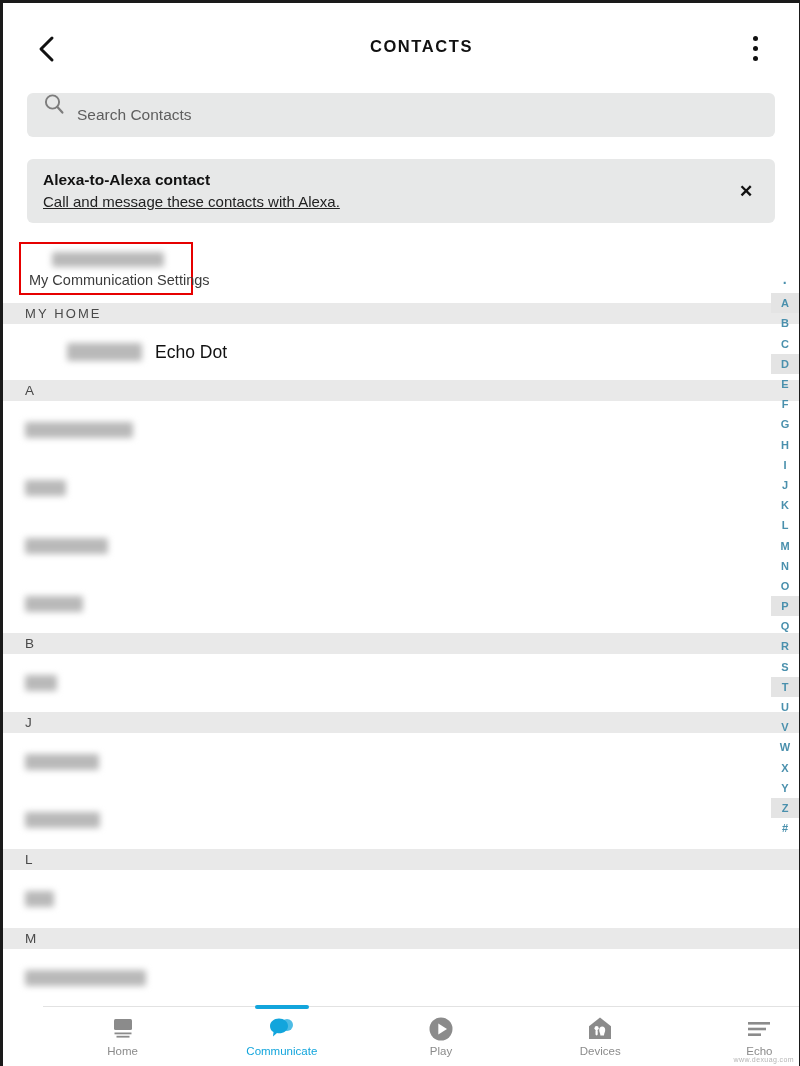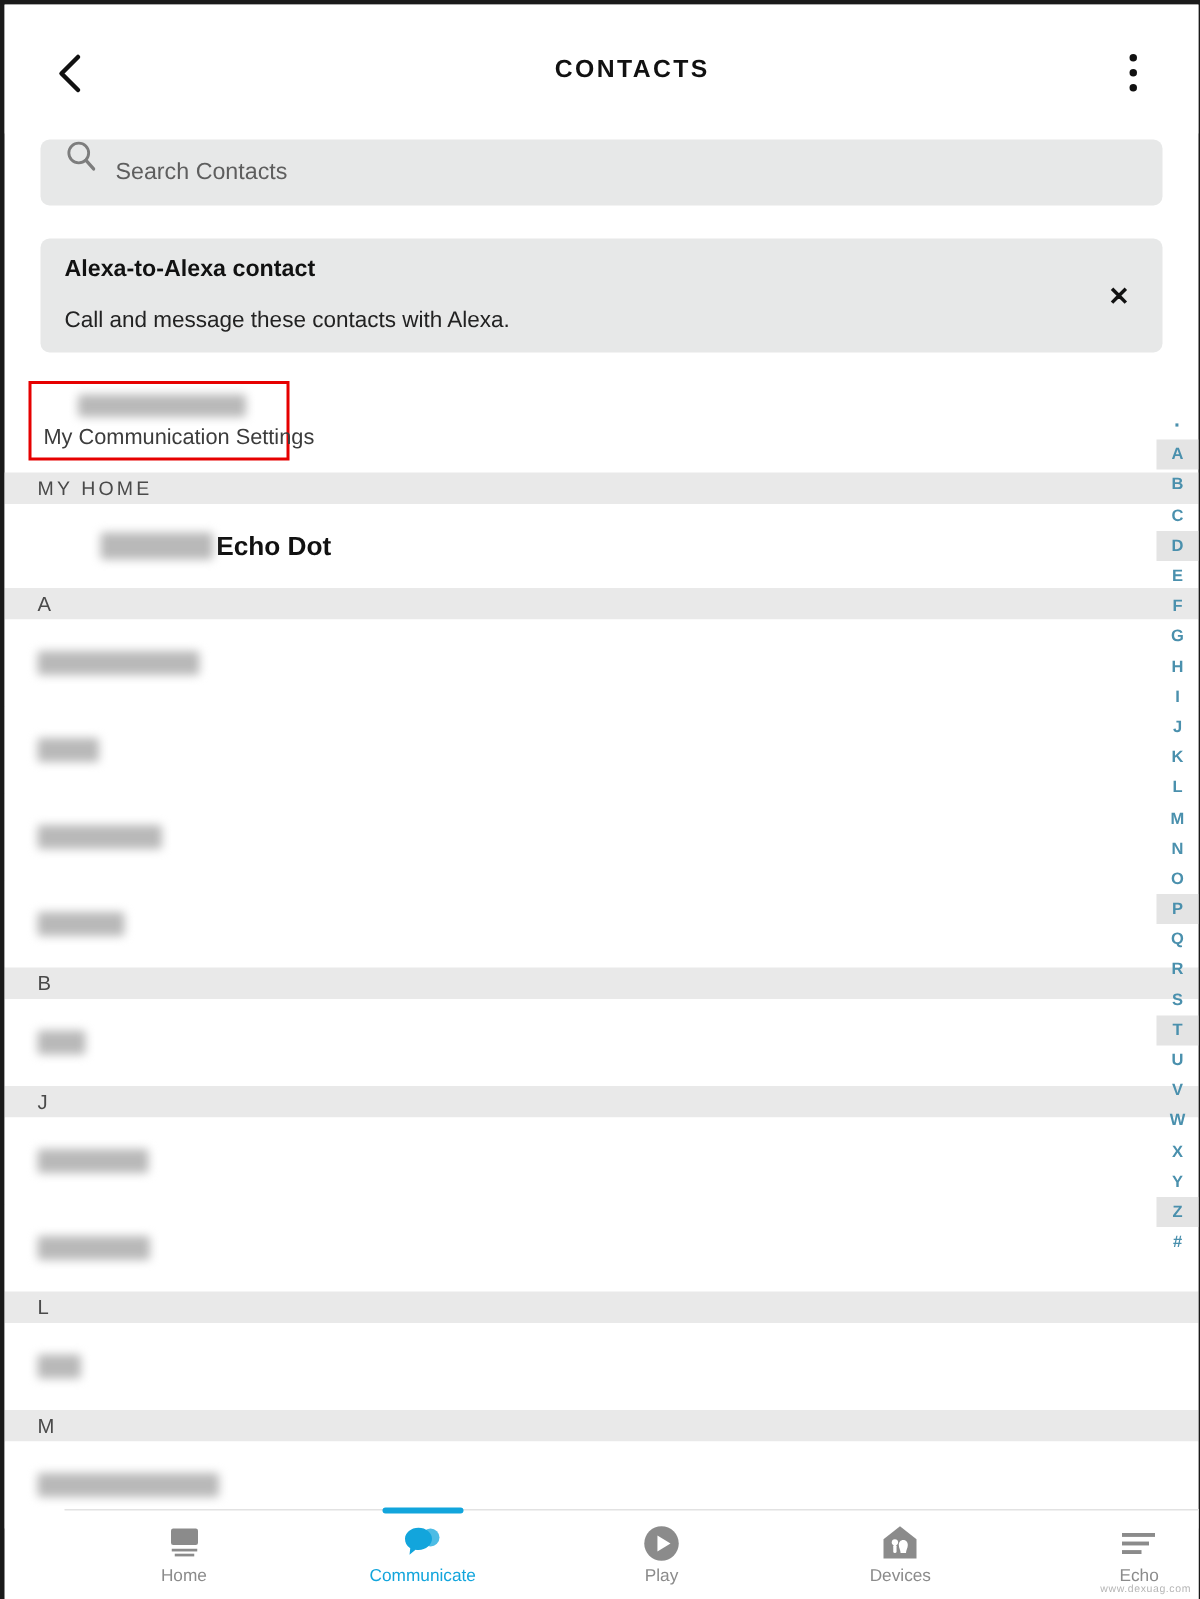--- a/index.html
+++ b/index.html
@@ -114,25 +114,26 @@
     border-radius: 6px;
     min-height: 58px;
     padding: 12px 16px 13px 16px;
     position: relative;
     box-sizing: border-box;
   }
   .banner-title {
     font-size: 15.5px;
     font-weight: bold;
     color: #111111;
-    margin-bottom: 16px;
+    margin-bottom: 4px;
   }
   .banner-sub {
     font-size: 15px;
     color: #222222;
+    text-decoration: underline;
   }
   .banner-close {
     position: absolute;
     right: 14px;
     top: 50%;
     transform: translateY(-50%);
     width: 30px;
     height: 30px;
     display: flex;
     align-items: center;
@@ -210,22 +211,21 @@
     align-items: center;
     padding-left: 64px;
     background: #ffffff;
     cursor: pointer;
     box-sizing: border-box;
   }
   .row-device .redact { font-size: 17px; height: 18px; }
   .device-label {
     font-size: 17.5px;
     color: #111111;
-    margin-left: 2px;
-    font-weight: bold;
+    margin-left: 13px;
   }
 
   
   .alpha-index {
     position: absolute;
     right: 0;
     top: 270px;
     width: 28px;
     display: flex;
     flex-direction: column;

